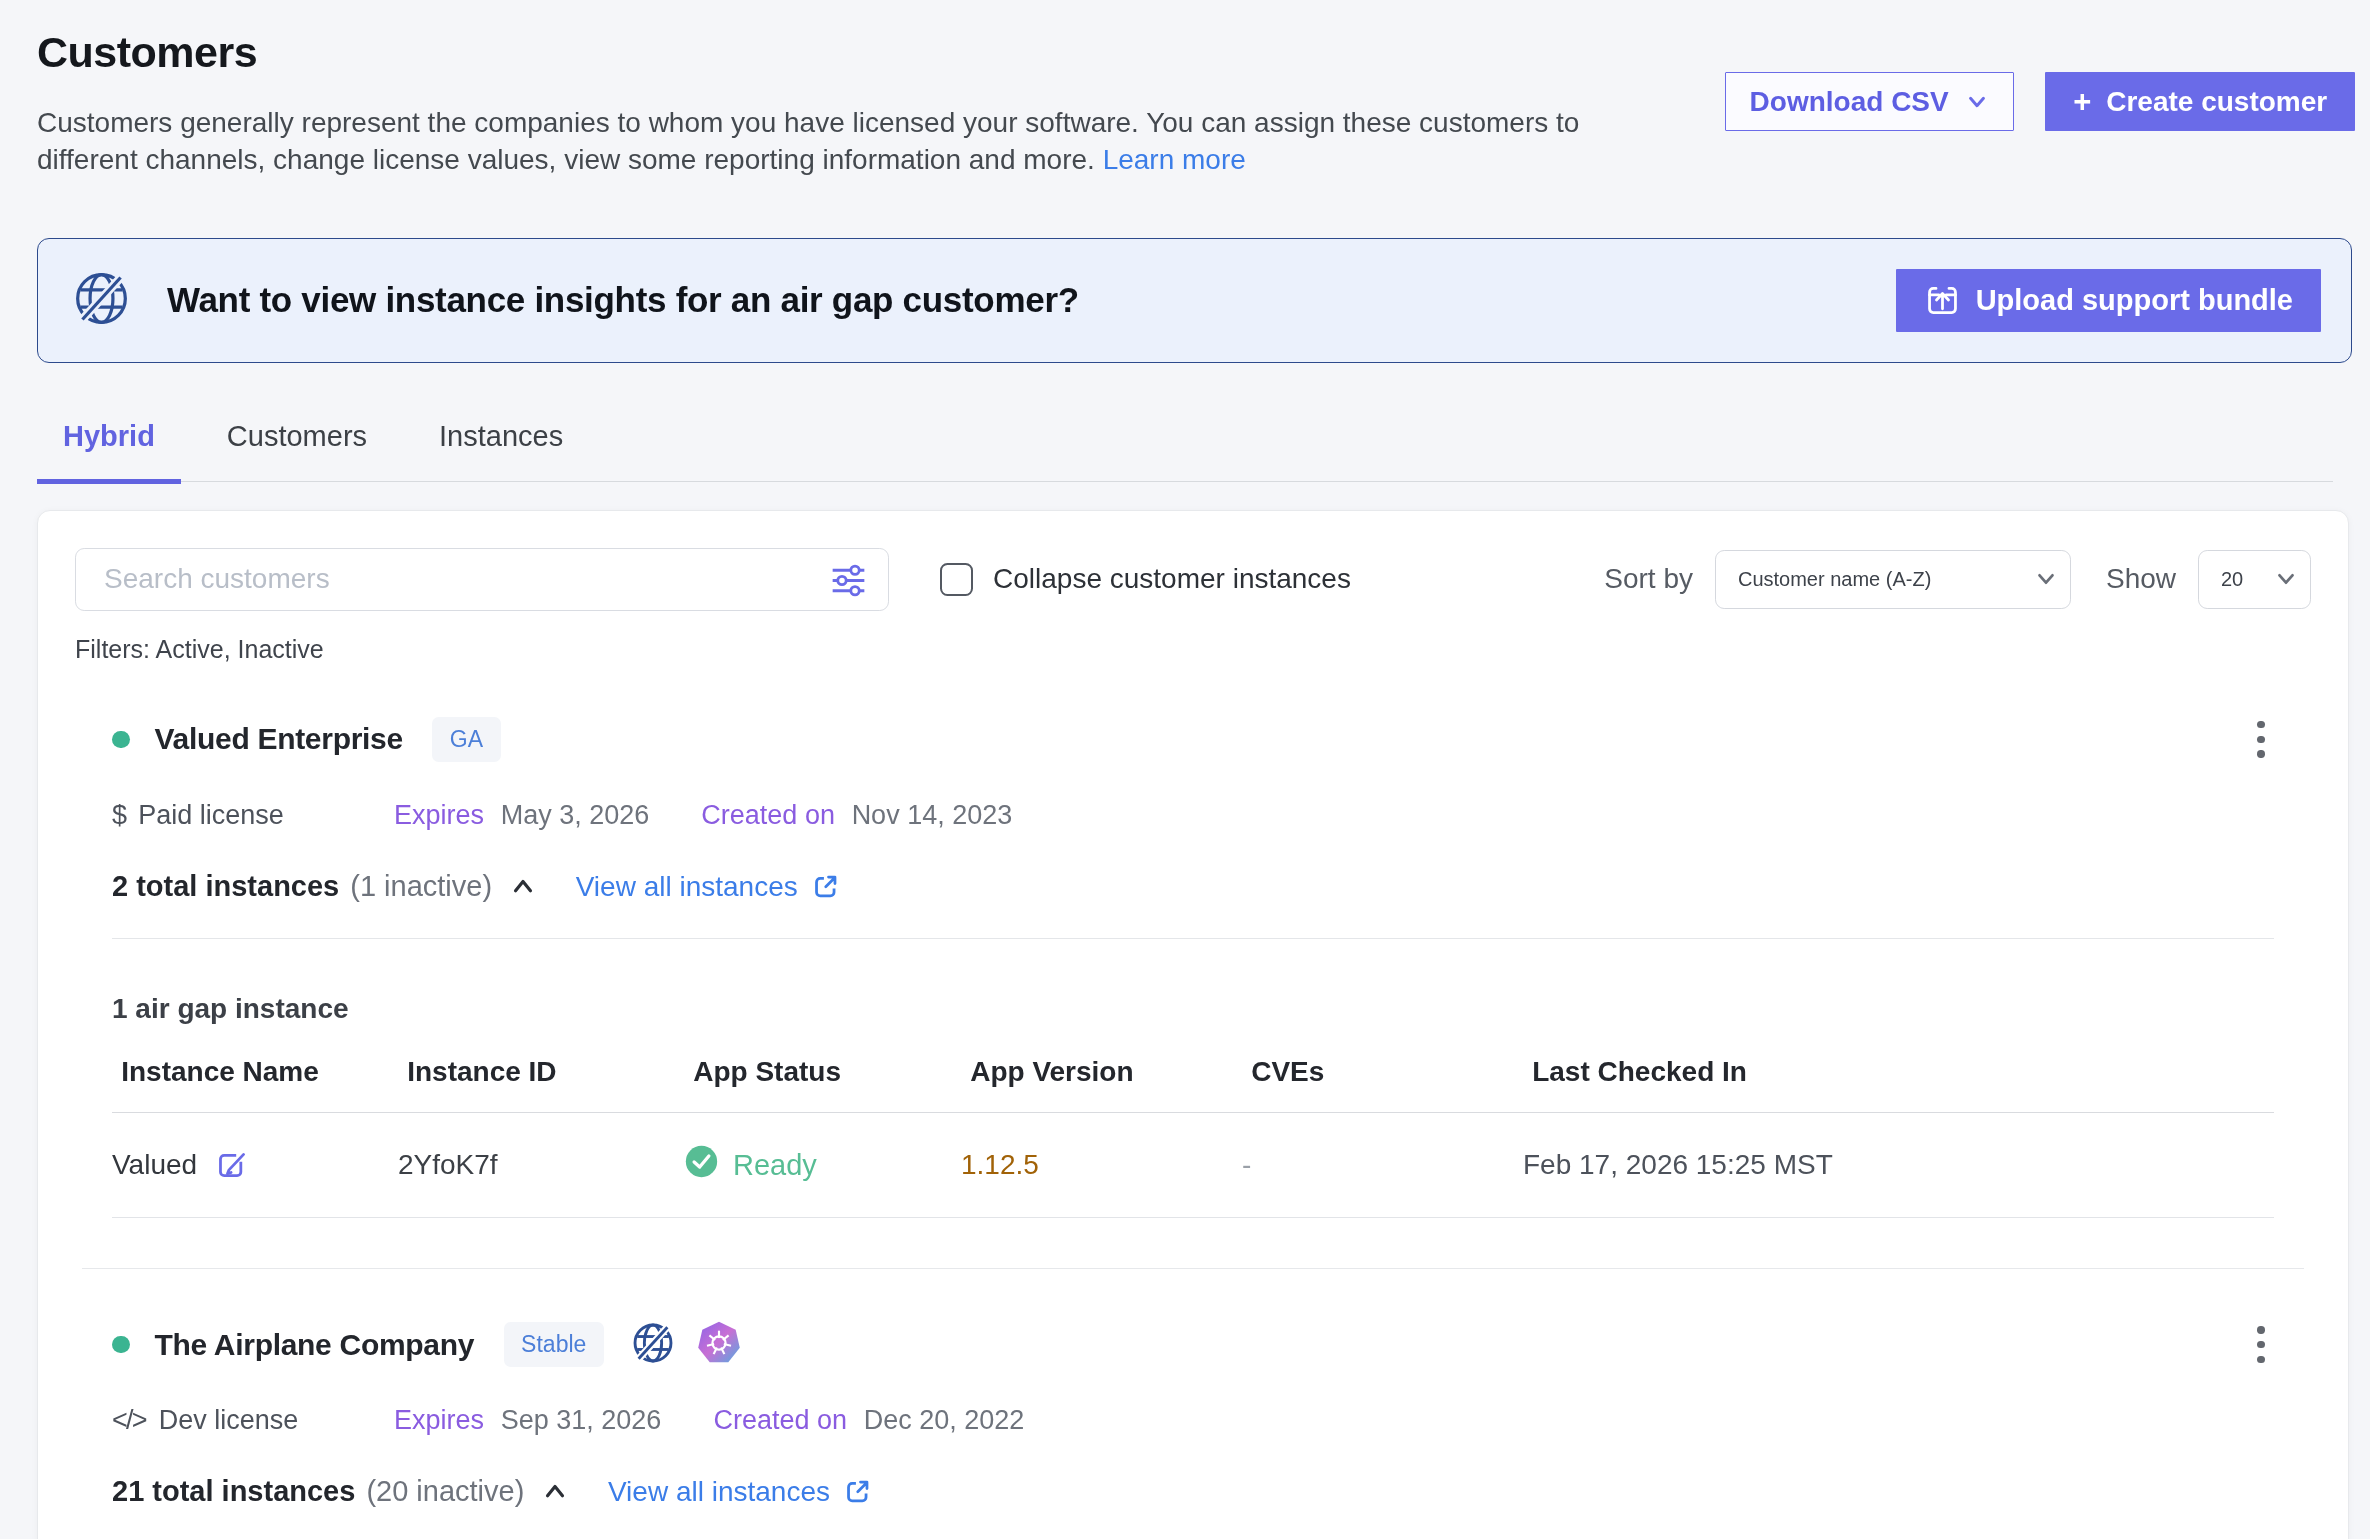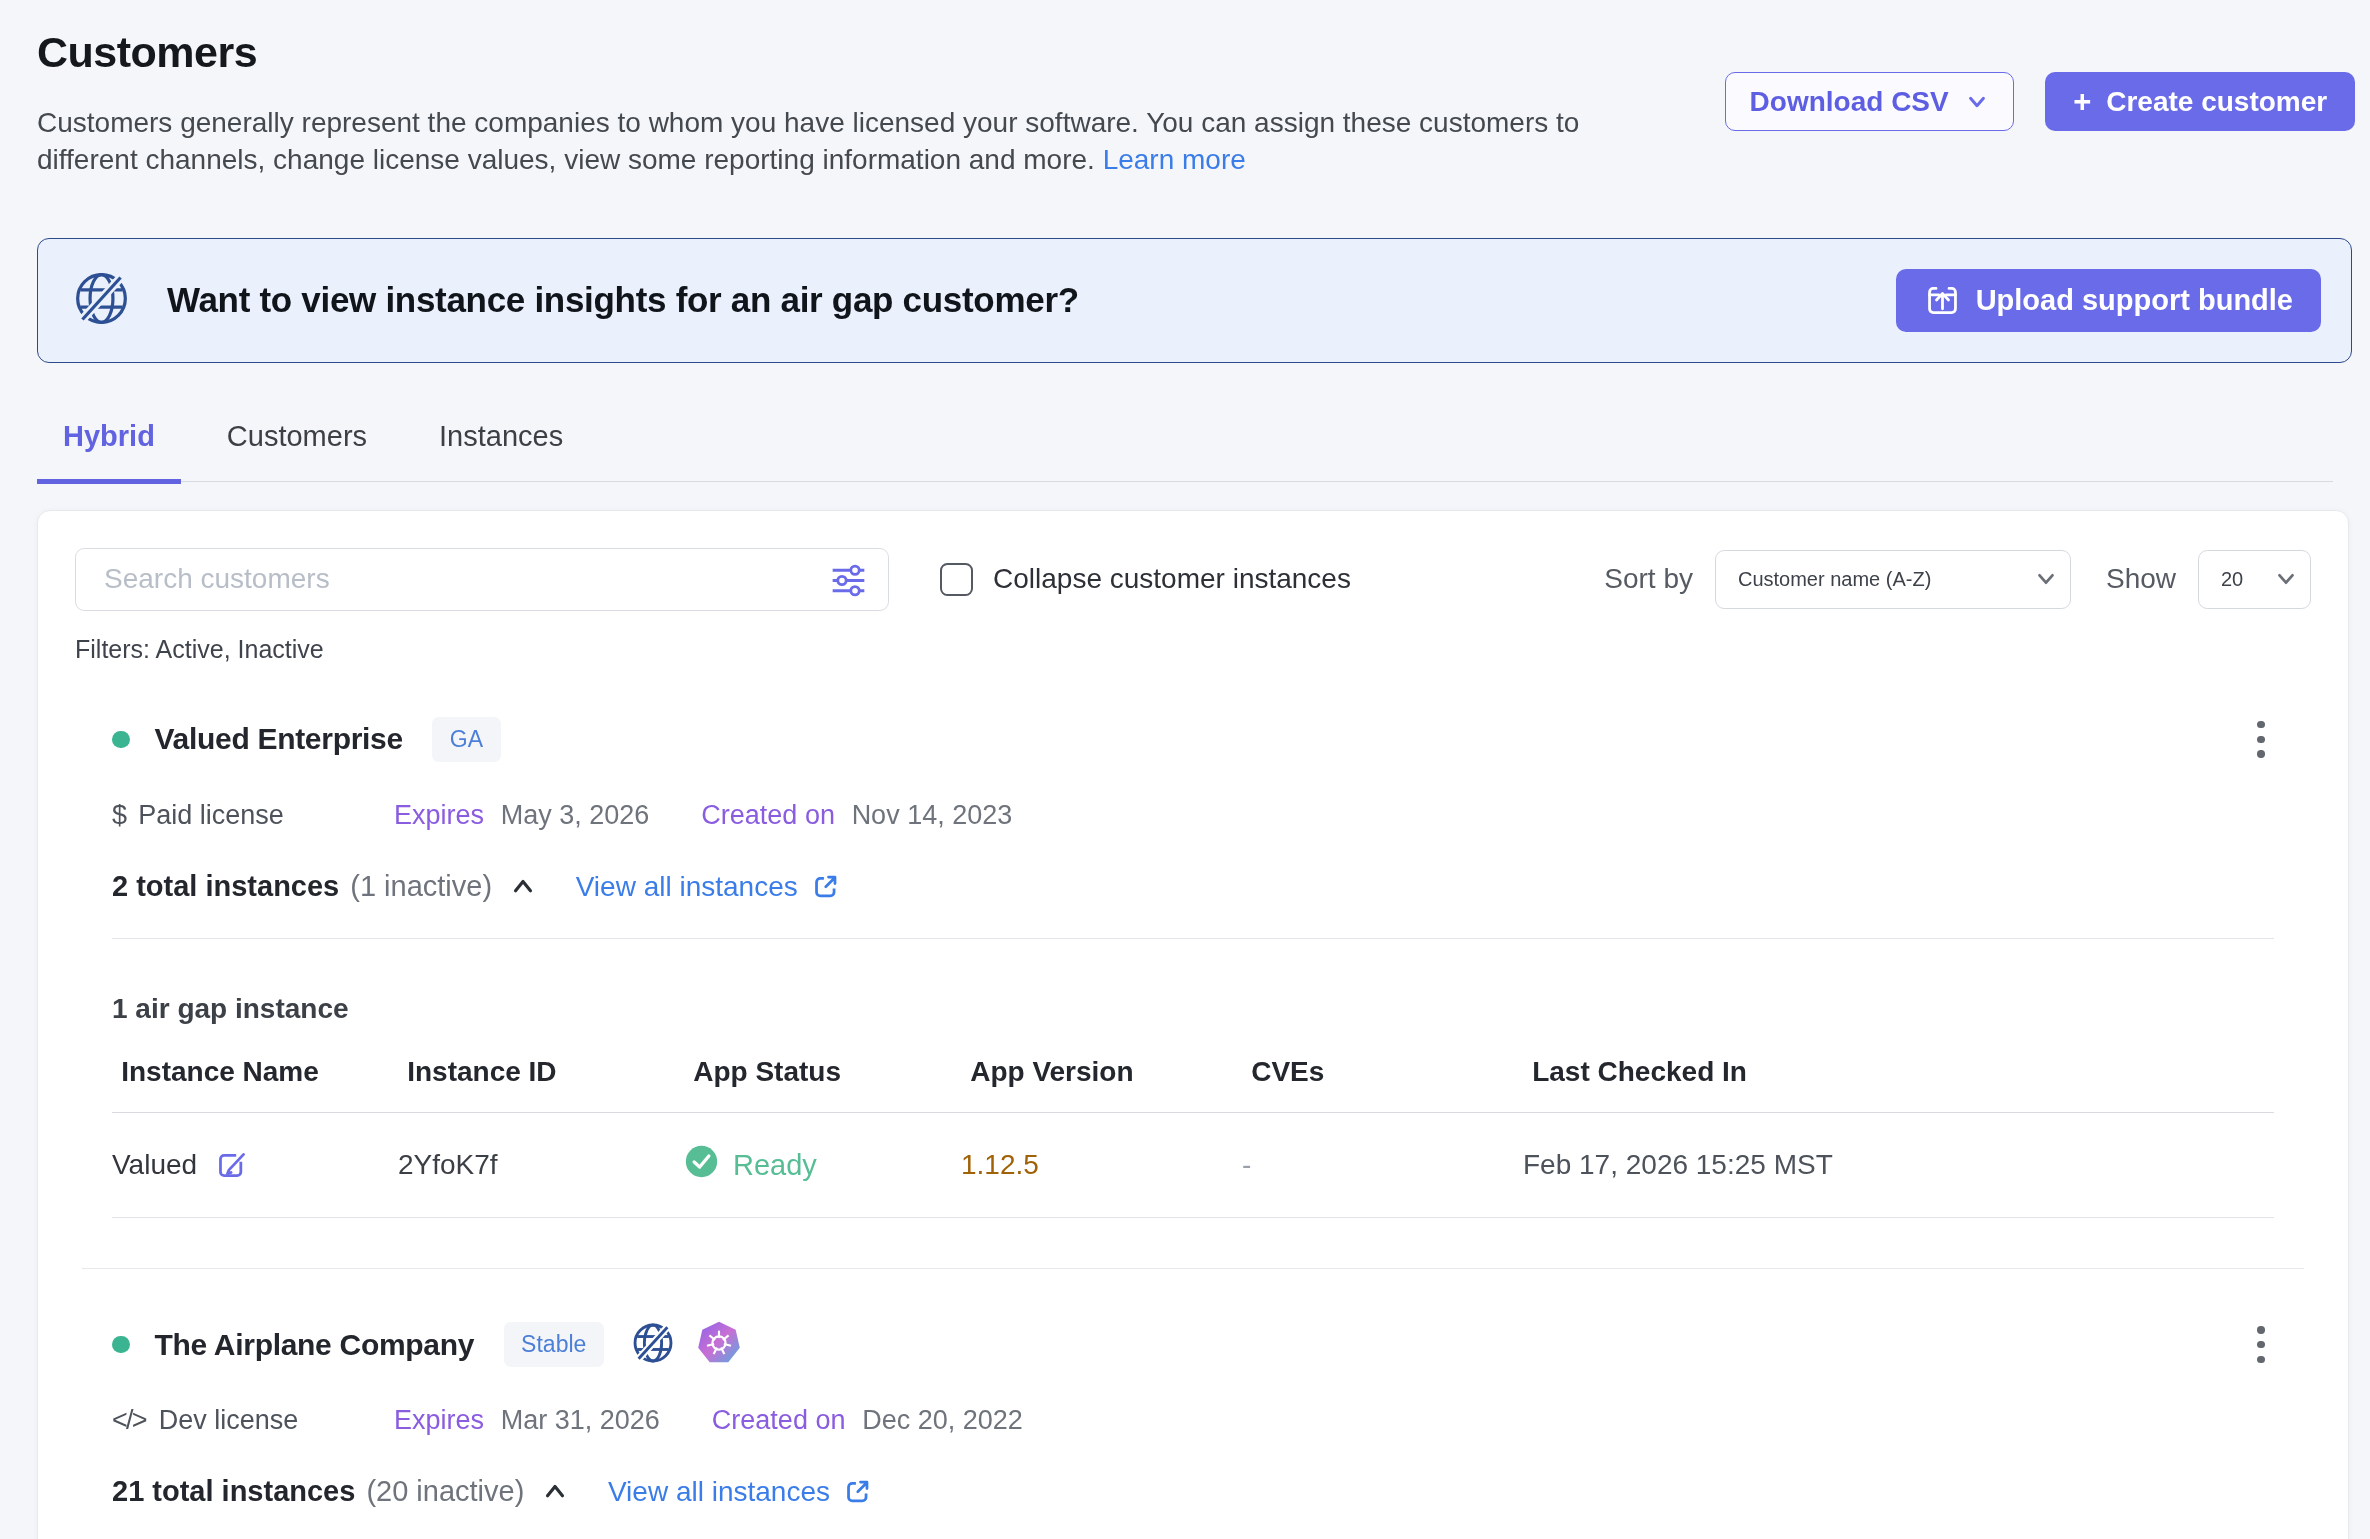--- a/index.html
+++ b/index.html
@@ -9,21 +9,21 @@
     font-family:"Liberation Sans", sans-serif;
     color:#33373d;
     position:relative;
   }
   
   .page-header { position:relative; padding:28px 37px 0 37px; }
   .page-title { font-size:43px; font-weight:800; color:#15181d; letter-spacing:-0.5px; }
   .page-desc { margin-top:28px; font-size:28px; line-height:1.32; color:#44494f; max-width:1629px; }
   .learn-more { color:#3b7de8; text-decoration:none; cursor:pointer; }
   .header-actions { position:absolute; top:72px; right:14.8px; display:flex; gap:31px; }
-  .btn { display:flex; align-items:center; justify-content:center; height:59px; border-radius:10px;
+  .btn { display:flex; align-items:center; justify-content:center; height:59px; border-radius:1px;
          font-size:28px; font-weight:700; cursor:pointer; white-space:nowrap; }
   .btn-outline { border:1.8px solid #6a6be8; color:#5d5ee2; background:#fbfbff; padding:0 24px; gap:16.6px; }
   .btn-solid  { background:#6a6be8; color:#ffffff; border:none; padding:0 28px; gap:14.8px; }
   .plus-glyph { font-size:31px; font-weight:700; line-height:1; }
   
   .banner { margin:59px 18.5px 0 37px; background:#ebf1fc; border:1.8px solid #2d4a8c; border-radius:12px;
             display:flex; align-items:center; padding:29.5px 29.5px 29.5px 33px; }
   .banner-title { margin-left:35px; font-size:35px; font-weight:800; color:#10141b; letter-spacing:-0.3px; }
   .banner-upload { margin-left:auto; height:63px; font-size:29px; }
   
@@ -318,21 +318,21 @@
           <span></span>
         </div>
     </div>
     <div class="meta-row">
       <div class="license-block">
         <span class="license-glyph">&lt;/&gt;</span>
         <span>Dev license</span>
       </div>
       <div class="date-group expires">
         <span class="date-label">Expires</span>
-        <span class="date-value">Mar 31, 2026</span>
+        <span class="date-value">Sep 31, 2026</span>
       </div>
       <div class="date-group">
         <span class="date-label">Created on</span>
         <span class="date-value">Dec 20, 2022</span>
       </div>
     </div>
     <div class="totals-row">
       <span class="totals-bold">21 total instances</span>
       <span class="totals-note">(20 inactive)</span>
       <span class="chev-up">

